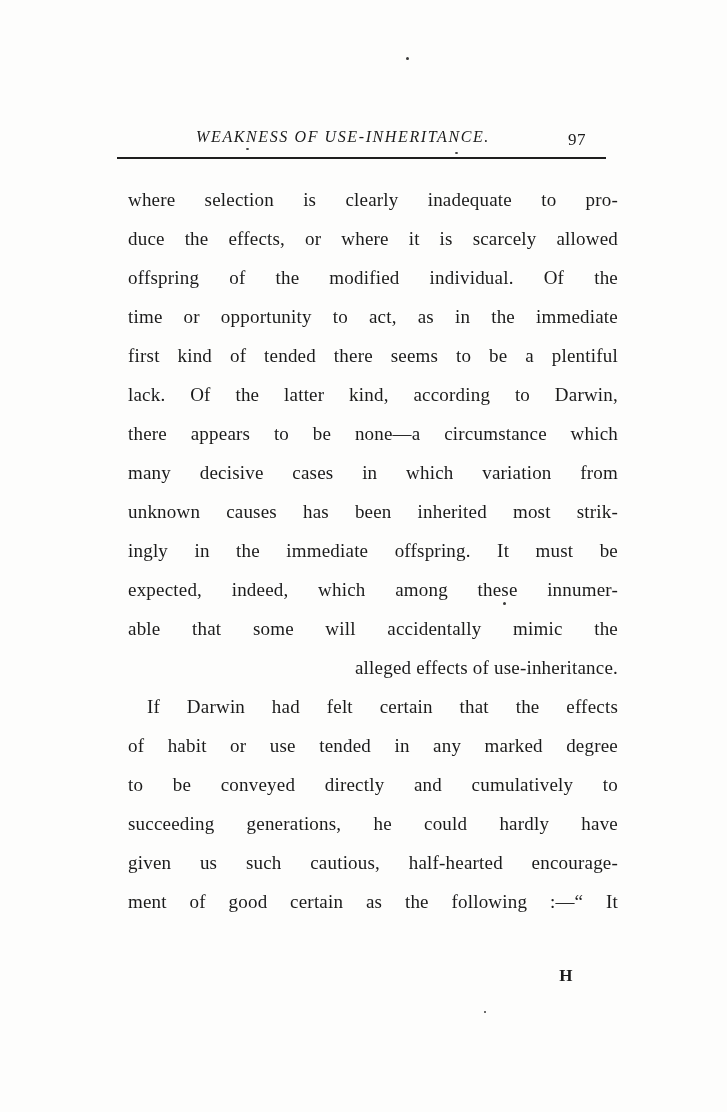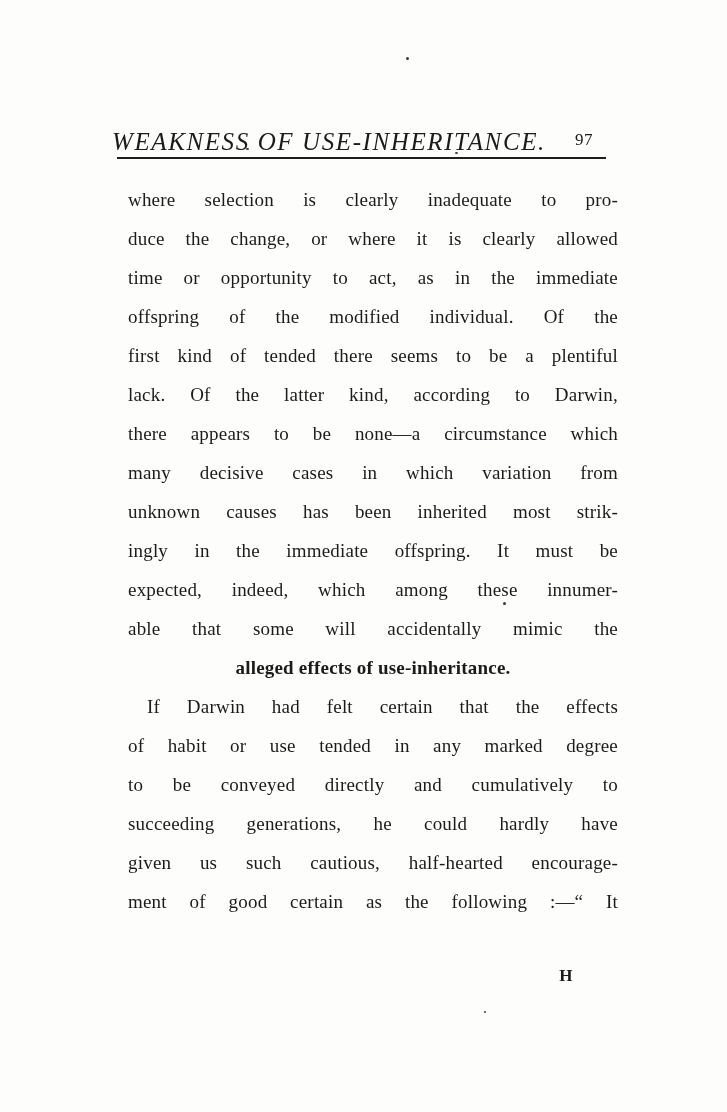--- a/index.html
+++ b/index.html
@@ -14,27 +14,28 @@
   }
   .page { position: absolute; inset: 0; }
 
   
   .running-head {
     position: absolute;
     left: 112px; top: 128px; width: 492px; height: 26px;
   }
   .head-title {
     position: absolute; left: 0; right: 30px; top: 0;
+    text-align: center;
     font-style: italic;
-    font-size: 25px;
+    font-size: 16px;
     letter-spacing: 1.6px;
     white-space: nowrap;
   }
   .head-page {
-    position: absolute; right: 11px; top: 2px;
+    position: absolute; right: 18px; top: 2px;
     font-size: 17px;
     letter-spacing: 0.5px;
   }
   .rule {
     position: absolute;
     left: 117px; top: 157px; width: 489px; height: 2px;
     background: #1e1e1e;
   }
 
   
@@ -45,21 +46,21 @@
   .line {
     height: 39px;
     line-height: 39px;
     font-size: 19px;
     letter-spacing: 0.2px;
     overflow: hidden;
     white-space: nowrap;
   }
   
   .jl { white-space: normal; text-align: justify; text-align-last: justify; }
-  .ll { white-space: nowrap; text-align: center; font-weight: bold; }
+  .ll { white-space: nowrap; text-align: right; }
   .indent { text-indent: 19px; }
 
   
   .sig {
     position: absolute;
     left: 556px; top: 966px; width: 20px;
     text-align: center;
     font-size: 17px;
     font-weight: bold;
     letter-spacing: 0.5px;
@@ -87,23 +88,23 @@
   <header class="running-head">
     <span class="head-title">WEAKNESS OF USE-INHERITANCE.</span>
     <span class="head-page">97</span>
   </header>
 
   <div class="rule"></div>
 
   <main class="text-block">
     <div class="para">
       <div class="line jl">where selection is clearly inadequate to pro-</div>
-      <div class="line jl">duce the change, or where it is clearly allowed</div>
+      <div class="line jl">duce the effects, or where it is scarcely allowed</div>
+      <div class="line jl">offspring of the modified individual.  Of the</div>
       <div class="line jl">time or opportunity to act, as in the immediate</div>
-      <div class="line jl">offspring of the modified individual.  Of the</div>
       <div class="line jl">first kind of tended there seems to be a plentiful</div>
       <div class="line jl">lack.  Of the latter kind, according to Darwin,</div>
       <div class="line jl">there appears to be none—a circumstance which</div>
       <div class="line jl">many decisive cases in which variation from</div>
       <div class="line jl">unknown causes has been inherited most strik-</div>
       <div class="line jl">ingly in the immediate offspring.  It must be</div>
       <div class="line jl">expected, indeed, which among these innumer-</div>
       <div class="line jl">able that some will accidentally mimic the</div>
       <div class="line ll">alleged effects of use-inheritance.</div>
     </div>

